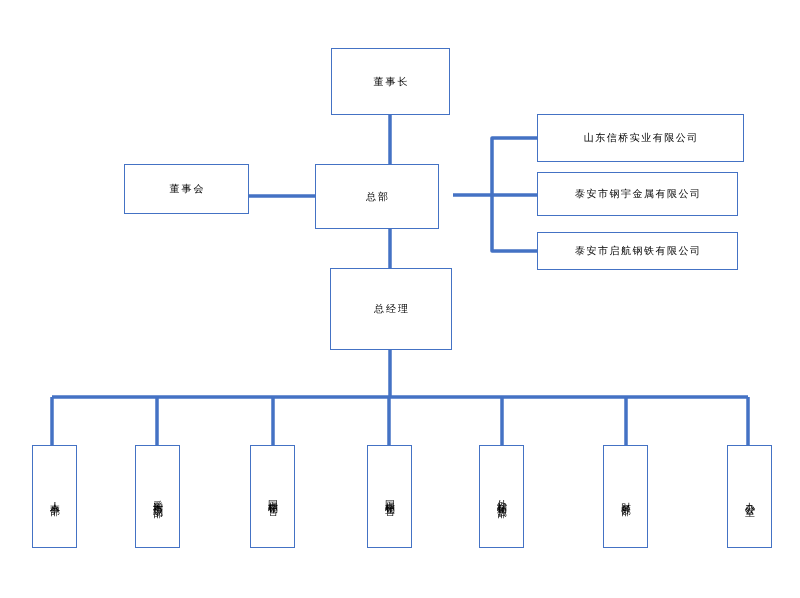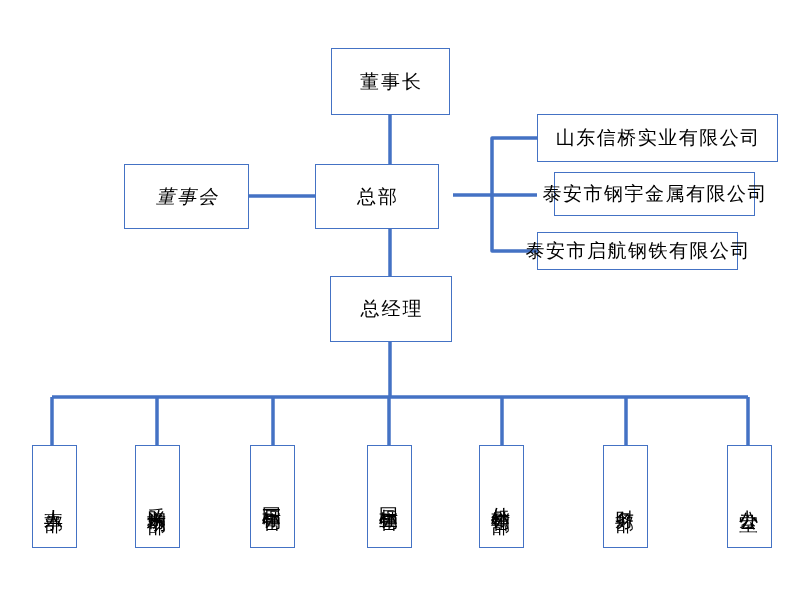--- a/index.html
+++ b/index.html
@@ -18,21 +18,21 @@
   }
   .node {
     position: absolute;
     box-sizing: border-box;
     background: #ffffff;
     border: 1.5px solid #4472c4;
     display: flex;
     align-items: center;
     justify-content: center;
     color: #000000;
-    font-size: 19px;
+    font-size: 10px;
     text-align: center;
   }
   .node .lbl {
     display: block;
     letter-spacing: 2px;
     text-indent: 2px;
     white-space: nowrap;
   }
   .node.company .lbl {
     letter-spacing: 1.5px;
@@ -65,41 +65,41 @@
     <path d="M389 397 V445"></path>
     <path d="M502 397 V445"></path>
     <path d="M626 397 V445"></path>
     <path d="M748 397 V445"></path>
   </svg>
 
   <div class="node" style="left:331px; top:48px; width:119px; height:67px;">
     <span class="lbl">董事长</span>
   </div>
 
-  <div class="node" style="left:124px; top:164px; width:125px; height:65px;font-style:italic;">
+  <div class="node" style="left:124px; top:164px; width:125px; height:50px;">
     <span class="lbl">董事会</span>
   </div>
 
   <div class="node" style="left:315px; top:164px; width:124px; height:65px;">
     <span class="lbl">总部</span>
   </div>
 
-  <div class="node company" style="left:537px; top:114px; width:241px; height:48px;">
+  <div class="node company" style="left:537px; top:114px; width:207px; height:48px;">
     <span class="lbl">山东信桥实业有限公司</span>
   </div>
 
-  <div class="node company" style="left:537px; top:172px; width:201px; height:44px;margin-left:17px;">
+  <div class="node company" style="left:537px; top:172px; width:201px; height:44px;">
     <span class="lbl">泰安市钢宇金属有限公司</span>
   </div>
 
   <div class="node company" style="left:537px; top:232px; width:201px; height:38px;">
     <span class="lbl">泰安市启航钢铁有限公司</span>
   </div>
 
-  <div class="node" style="left:330px; top:276px; width:122px; height:66px;">
+  <div class="node" style="left:330px; top:268px; width:122px; height:82px;">
     <span class="lbl">总经理</span>
   </div>
 
   <div class="node vertical" style="left:32px; top:445px; width:45px; height:103px;">
     <span class="lbl">人事部</span>
   </div>
 
   <div class="node vertical" style="left:135px; top:445px; width:45px; height:103px;">
     <span class="lbl">采购市场部</span>
   </div>

